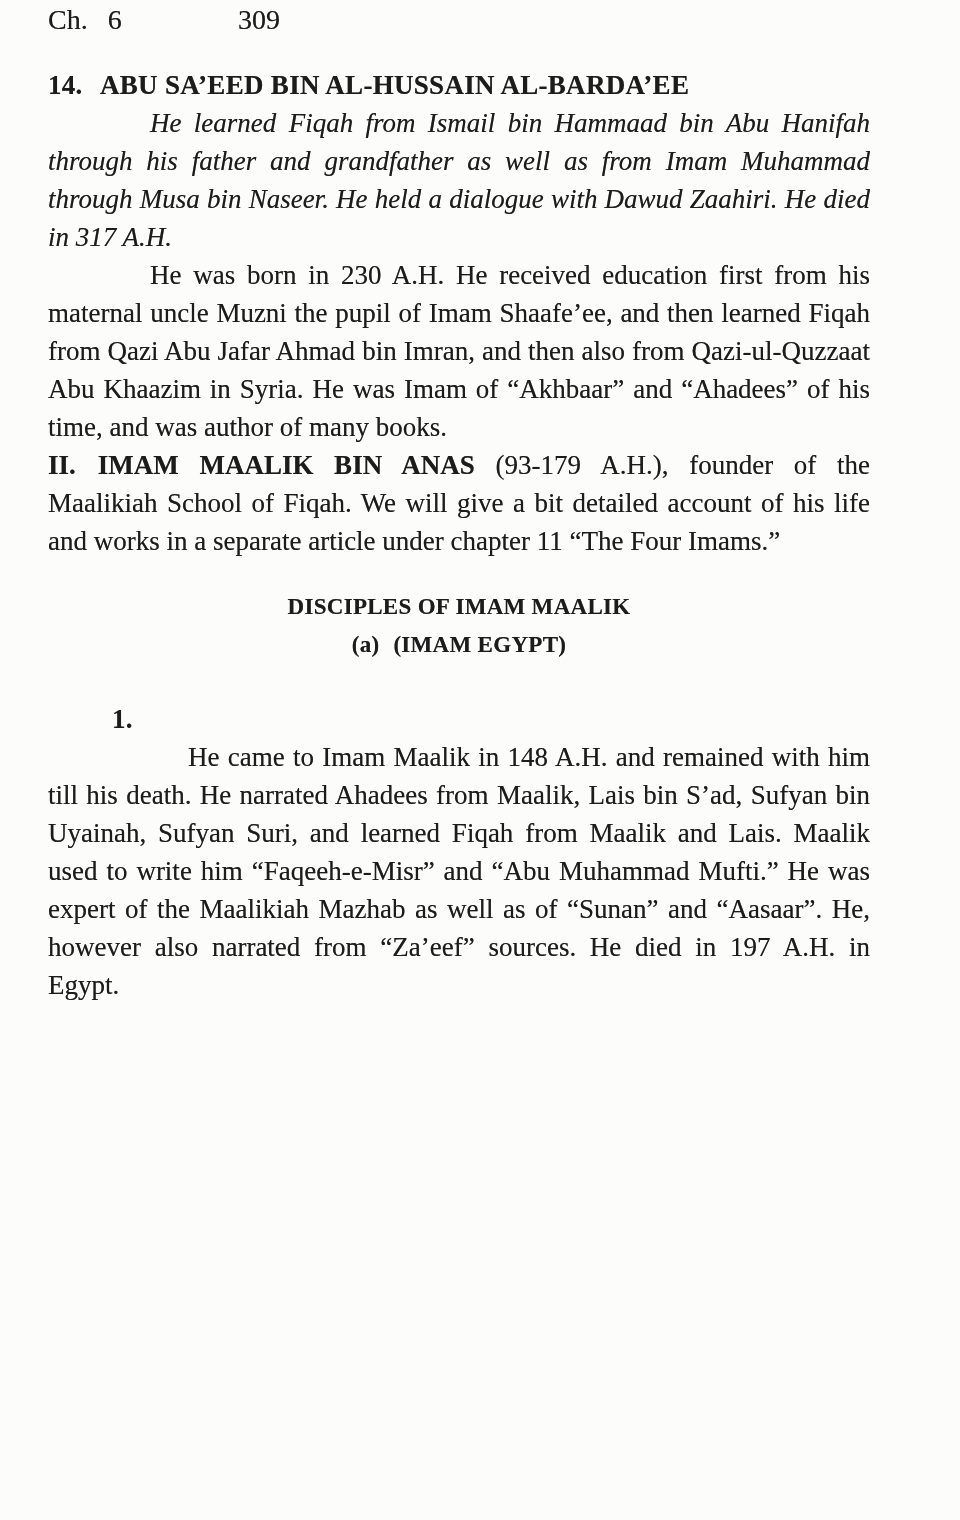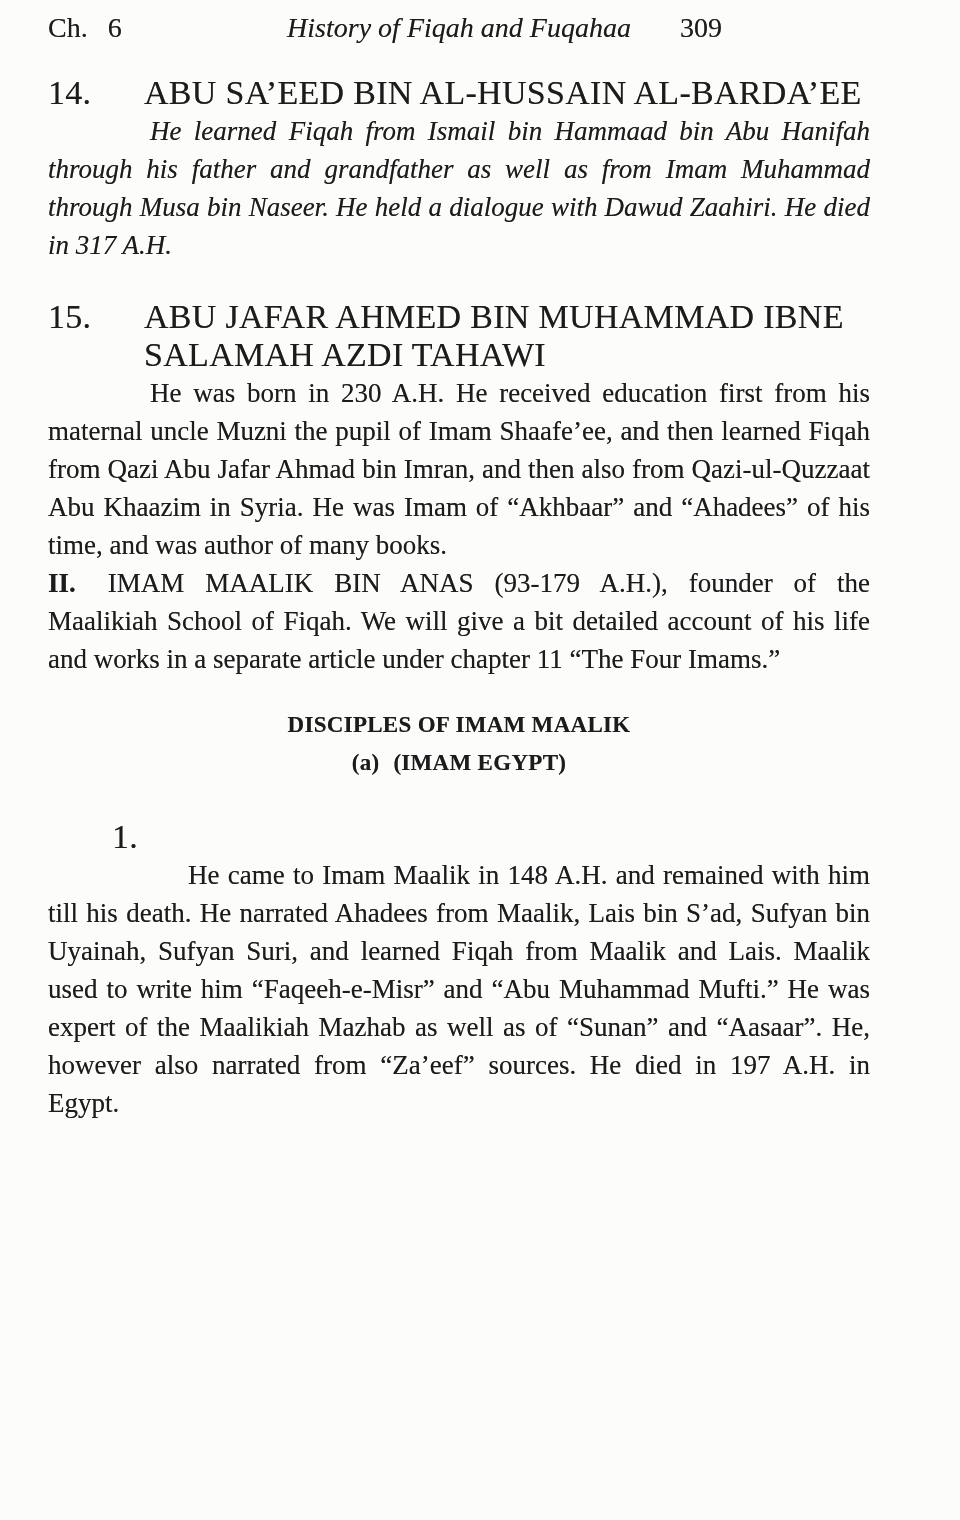--- a/index.html
+++ b/index.html
@@ -8,21 +8,21 @@
     background: #f6f6f4;
   }
   .page {
     position: relative;
     width: 960px;
     height: 1520px;
     background: #fcfcfb;
     font-family: "Liberation Serif", serif;
     color: #1c1c1c;
     box-sizing: border-box;
-    padding: 10px 90px 0 48px;
+    padding: 2px 90px 0 48px;
     overflow: hidden;
     text-shadow: 0 0 0.6px rgba(20,20,20,0.55);
   }
   
   .running-header {
     display: flex;
     align-items: baseline;
     font-size: 28px;
     line-height: 36px;
   }
@@ -31,45 +31,44 @@
   .running-header .center {
     flex: 1;
     text-align: center;
     font-style: italic;
   }
   .running-header .right { width: 190px; text-align: left; }
 
   
   .num-heading {
     display: flex;
-    font-weight: normal;
-    font-size: 34px;
+    font-weight: bold;
+    font-size: 27px;
     line-height: 38px;
     letter-spacing: 0.3px;
-    gap: 44px;
   }
   .num-heading .num { width: 52px; flex-shrink: 0; }
   .num-heading .ht  { flex: 1; }
   .h14 { margin-top: 28px; }
   .h15 { margin-top: 34px; }
   .h1d { margin-top: 36px; margin-left: 64px; }
   .h1d .num { width: 44px; }
 
   
   p.body-par {
     margin: 0;
     font-size: 27px;
     line-height: 38px;
     text-align: justify;
   }
   .p14 { margin-top: 26px; text-indent: 102px; font-style: italic; }
   .p15 { margin-top: 30px; text-indent: 102px; }
   .pII { margin-top: 42px; text-indent: 0; }
   .pII .lead-num { font-weight: bold; }
-  .pII .lead-name { font-weight: normal; margin-left: 32px; }
+  .pII .lead-name { font-weight: bold; margin-left: 22px; }
   .p1  { margin-top: 30px; margin-left: 64px; text-indent: 140px; }
 
   
   .center-heading {
     margin-top: 28px;
     text-align: center;
     font-weight: bold;
     font-size: 23px;
     line-height: 38px;
     letter-spacing: 0.3px;
@@ -78,38 +77,30 @@
 </style>
 </head>
 <body>
 
 <div class="page">
 
   <div class="running-header">
     <span class="left">
       <span>Ch.</span><span class="ch-num">6</span>
     </span>
-    <span class="center">History of Fiqah and Fuqahaa</span>
     <span class="right">309</span>
   </div>
 
   <div class="num-heading h14">
     <span class="num">14.</span>
     <span class="ht">ABU SA’EED BIN AL-HUSSAIN AL-BARDA’EE</span>
   </div>
 
   <p class="body-par p14">He learned Fiqah from Ismail bin Hammaad bin Abu Hanifah through his father and grandfather as well as from Imam Muhammad through Musa bin Naseer. He held a dialogue with Dawud Zaahiri. He died in 317 A.H.</p>
 
-  <div class="num-heading h15">
-    <span class="num">15.</span>
-    <span class="ht">
-      <span style="display:block">ABU JAFAR AHMED BIN MUHAMMAD IBNE</span>
-      <span style="display:block">SALAMAH AZDI TAHAWI</span>
-    </span>
-  </div>
 
   <p class="body-par p15">He was born in 230 A.H. He received education first from his maternal uncle Muzni the pupil of Imam Shaafe’ee, and then learned Fiqah from Qazi Abu Jafar Ahmad bin Imran, and then also from Qazi-ul-Quzzaat Abu Khaazim in Syria. He was Imam of “Akhbaar” and “Ahadees” of his time, and was author of many books.</p>
 
   <p class="body-par pII">
     <span class="lead-num">II.</span><span class="lead-name">IMAM MAALIK BIN ANAS</span><span> (93-179 A.H.), founder of the Maalikiah School of Fiqah. We will give a bit detailed account of his life and works in a separate article under chapter 11 “The Four Imams.”</span>
   </p>
 
   <div class="center-heading">
     <span style="display:block">DISCIPLES OF IMAM MAALIK</span>
     <span style="display:block">

